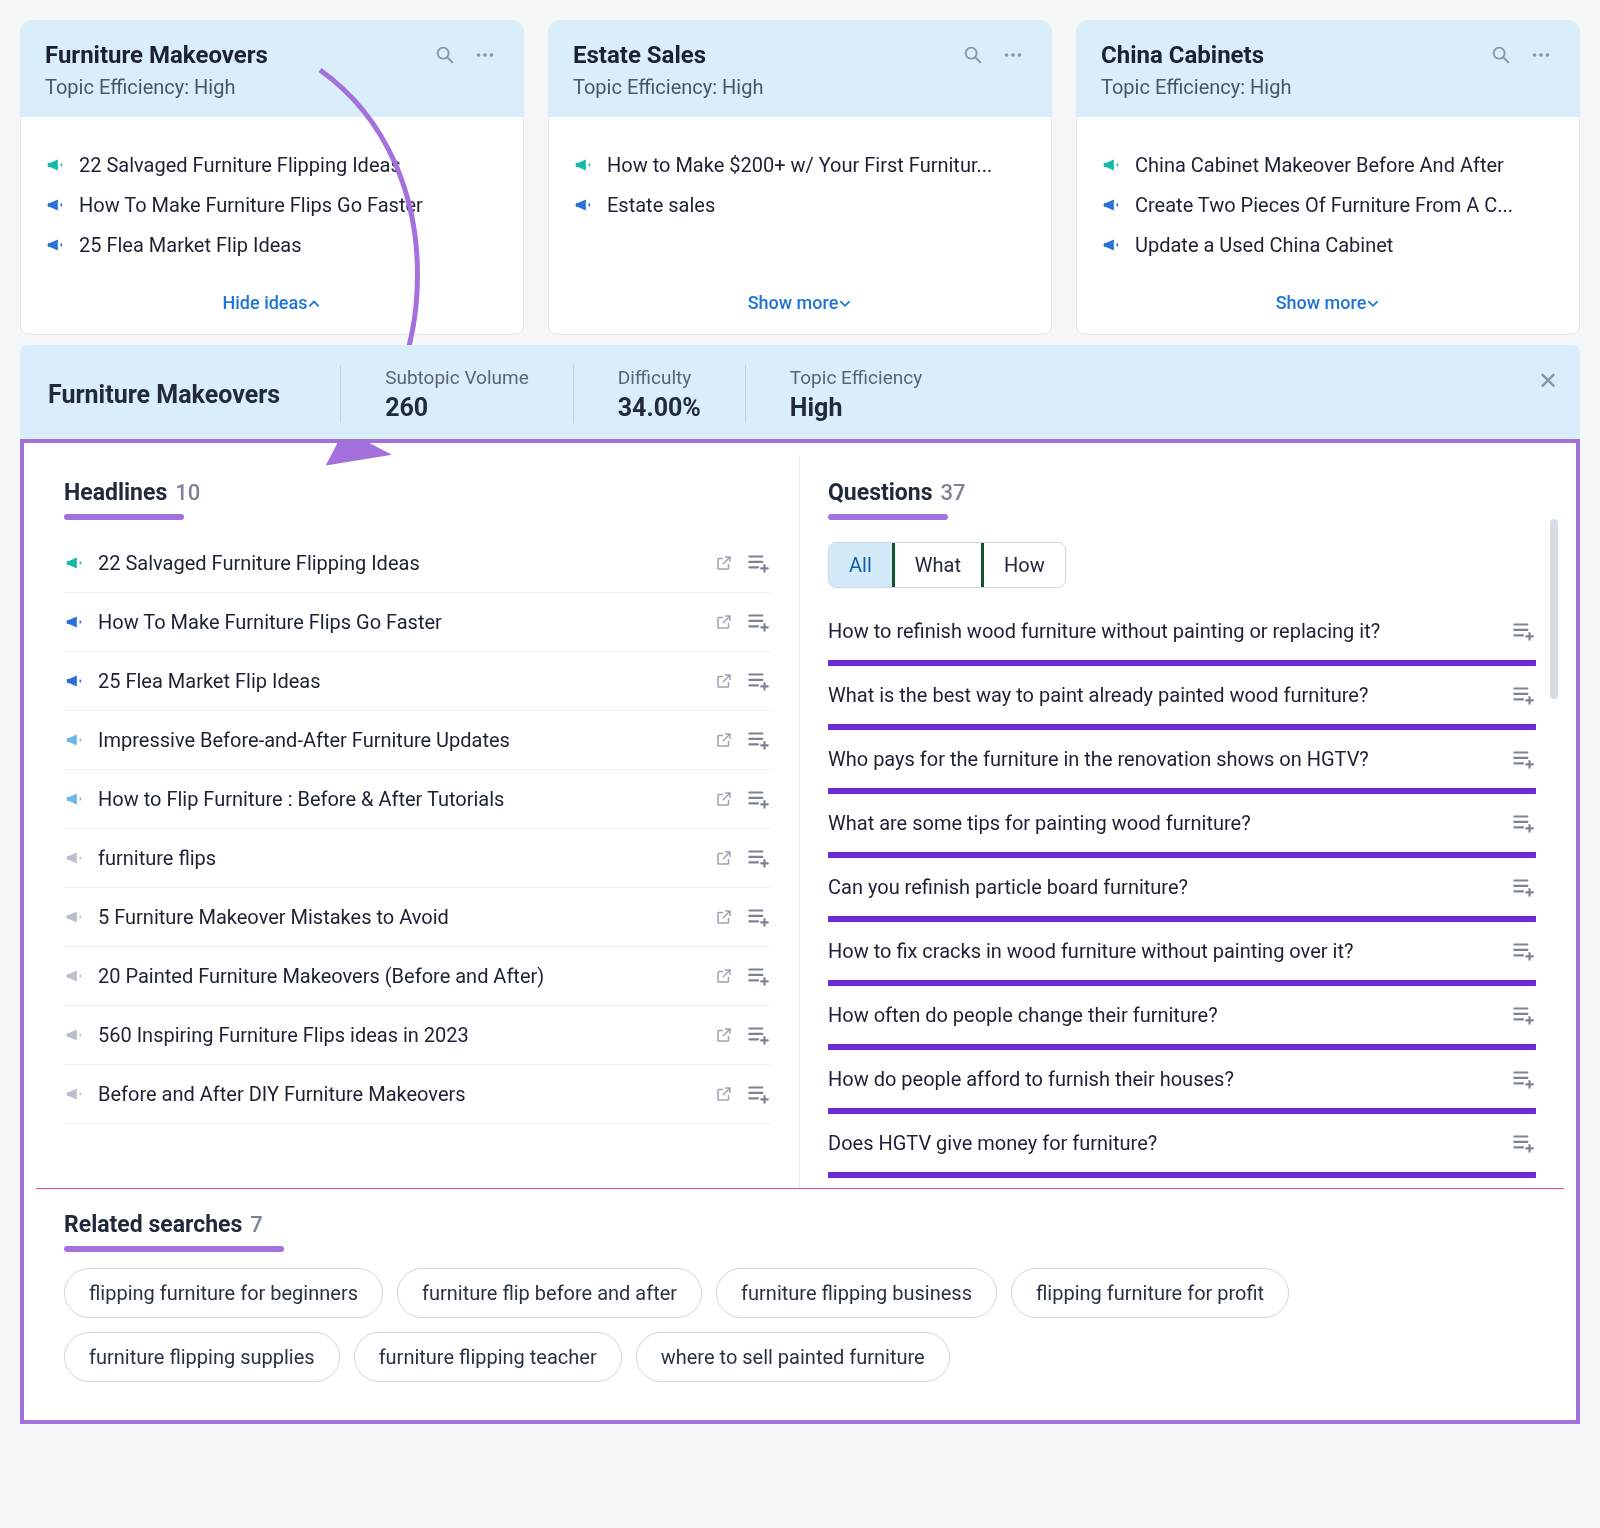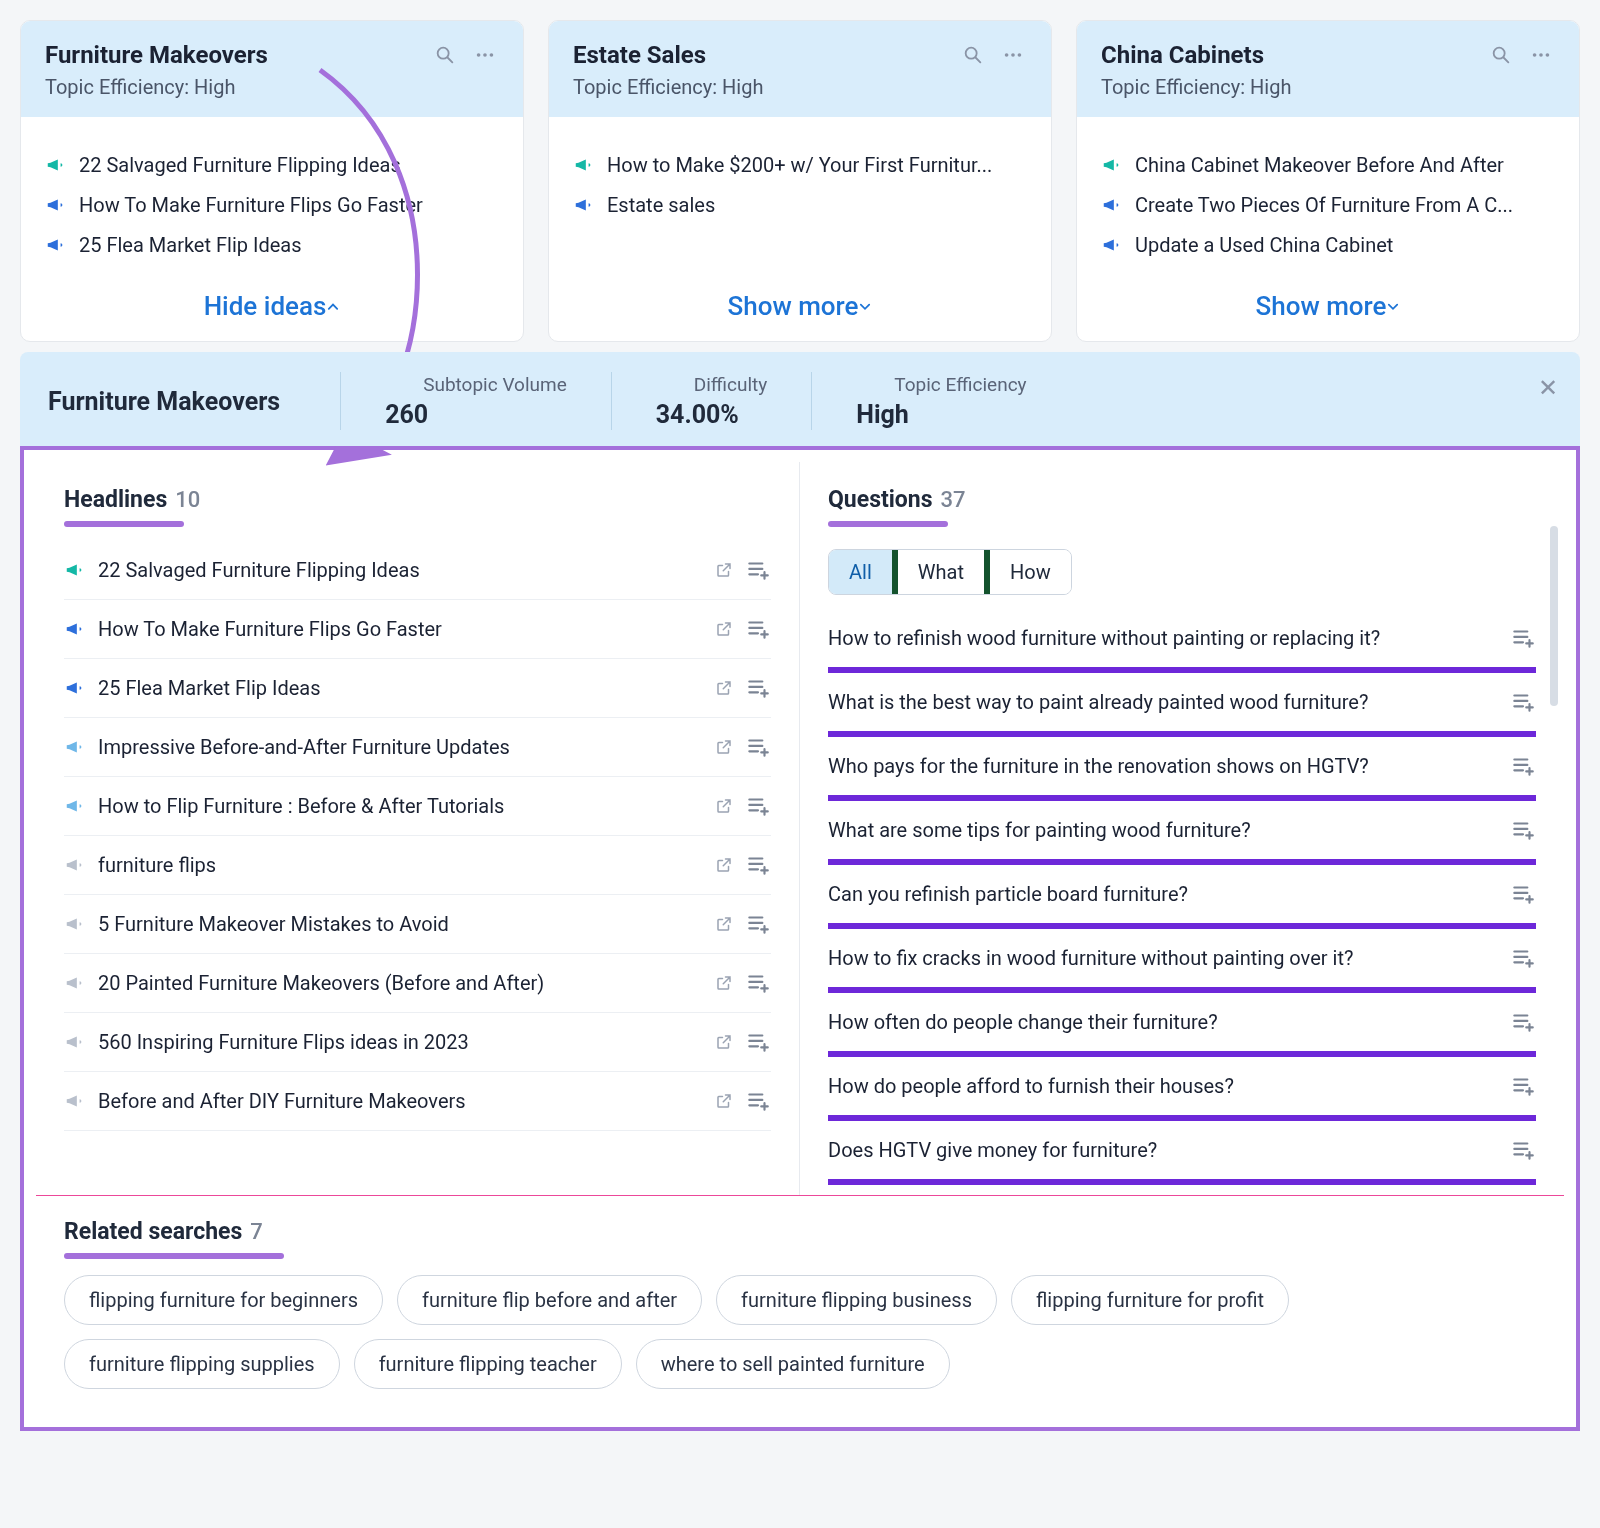--- a/index.html
+++ b/index.html
@@ -35,36 +35,36 @@
   .icon-btn svg { width: 22px; height: 22px; }
   .card-sub { color: #4a5568; font-size: 20px; }
   .card-body { padding: 28px 24px 10px; flex: 1; }
   .idea-line { display: flex; align-items: center; gap: 12px; padding: 8px 0; font-size: 20px; color: #1b2233;}
   .mega { width: 22px; height: 22px; flex: 0 0 22px; }
   .mega.teal { color: #14b8a6; }
   .mega.blue { color: #2d6fdb; }
   .mega.lblue { color: #6fb7e8; }
   .mega.grey { color: #b9c0cc; }
   .card-footer { text-align: center; padding: 16px 0 20px; }
-  .link-toggle { color: #1d74d6; font-weight: 500; cursor: pointer; font-size: 26px; display: inline-flex; align-items: center; gap: 0; }
+  .link-toggle { color: #1d74d6; font-weight: 500; cursor: pointer; font-size: 18px; display: inline-flex; align-items: center; gap: 0; }
   .chev { width: 14px; height: 14px; }
 
   .detail-panel {
     margin-top: 10px;
     background: #d9edfb;
     border-radius: 8px 8px 0 0;
     padding: 20px 28px 16px;
     display: flex;
     align-items: center;
     position: relative;
   }
   .detail-title { font-weight: 700; font-size: 25px; padding-right: 40px; }
   .stat-divider { width: 1px; height: 58px; background: #b8d5e9; margin: 0 20px; }
   .stat { padding: 0 24px; }
-  .stat-label { color: #5a6478; font-size: 19px; margin-bottom: 4px; white-space: nowrap; margin-left: 38px;}
+  .stat-label { color: #5a6478; font-size: 19px; margin-bottom: 4px; white-space: nowrap;}
   .stat-value { font-weight: 700; font-size: 25px; }
   .close-x { position: absolute; right: 22px; top: 22px; color: #8a94a6; cursor: pointer; font-size: 24px; background:none;border:none;}
 
   .detail-body {
     background: #fff;
     border: 4px solid #a470db;
     border-radius: 0;
     display: flex;
     flex-wrap: wrap;
     padding: 12px;
@@ -81,21 +81,21 @@
 
   .hrow {
     display: flex; align-items: center; gap: 12px;
     padding: 16px 0; border-bottom: 1px solid #eceff3; font-size: 20px;
   }
   .hrow-text { flex: 1; color:#1b2233; }
   .ext-link { width: 18px; height: 18px; color: #9aa3b2; flex:0 0 18px;}
   .add-btn { width: 26px; height: 26px; color: #7b8494; cursor: pointer; flex:0 0 26px;}
 
   .filter-tabs { display: inline-flex; border: 1px solid #cdd5df; border-radius: 8px; overflow: hidden; margin: 8px 0 14px;}
-  .filter-tab { padding: 10px 20px; font-size: 20px; cursor: pointer; background: #fff; border-right: 6px solid #14532d; }
+  .filter-tab { padding: 10px 20px; font-size: 20px; cursor: pointer; background: #fff; border-right: 3px solid #14532d; }
   .filter-tab:last-child { border-right: none;}
   .filter-tab.active { background: #d3eaf9; color:#0f5ea8;}
 
   .qrow { display: flex; align-items: center; gap: 12px; padding: 16px 0; border-bottom: 6px solid #6d28d9; font-size: 20px;}
   .qrow-text { flex: 1; color:#1b2233;}
   .scroll-track { position: absolute; right: 6px; top: 64px; width: 8px; height: 180px; background: #d7dde5; border-radius: 4px; }
 
   .related-section {
     flex: 1 1 100%;
     border-top: 1px solid #ec4899;

